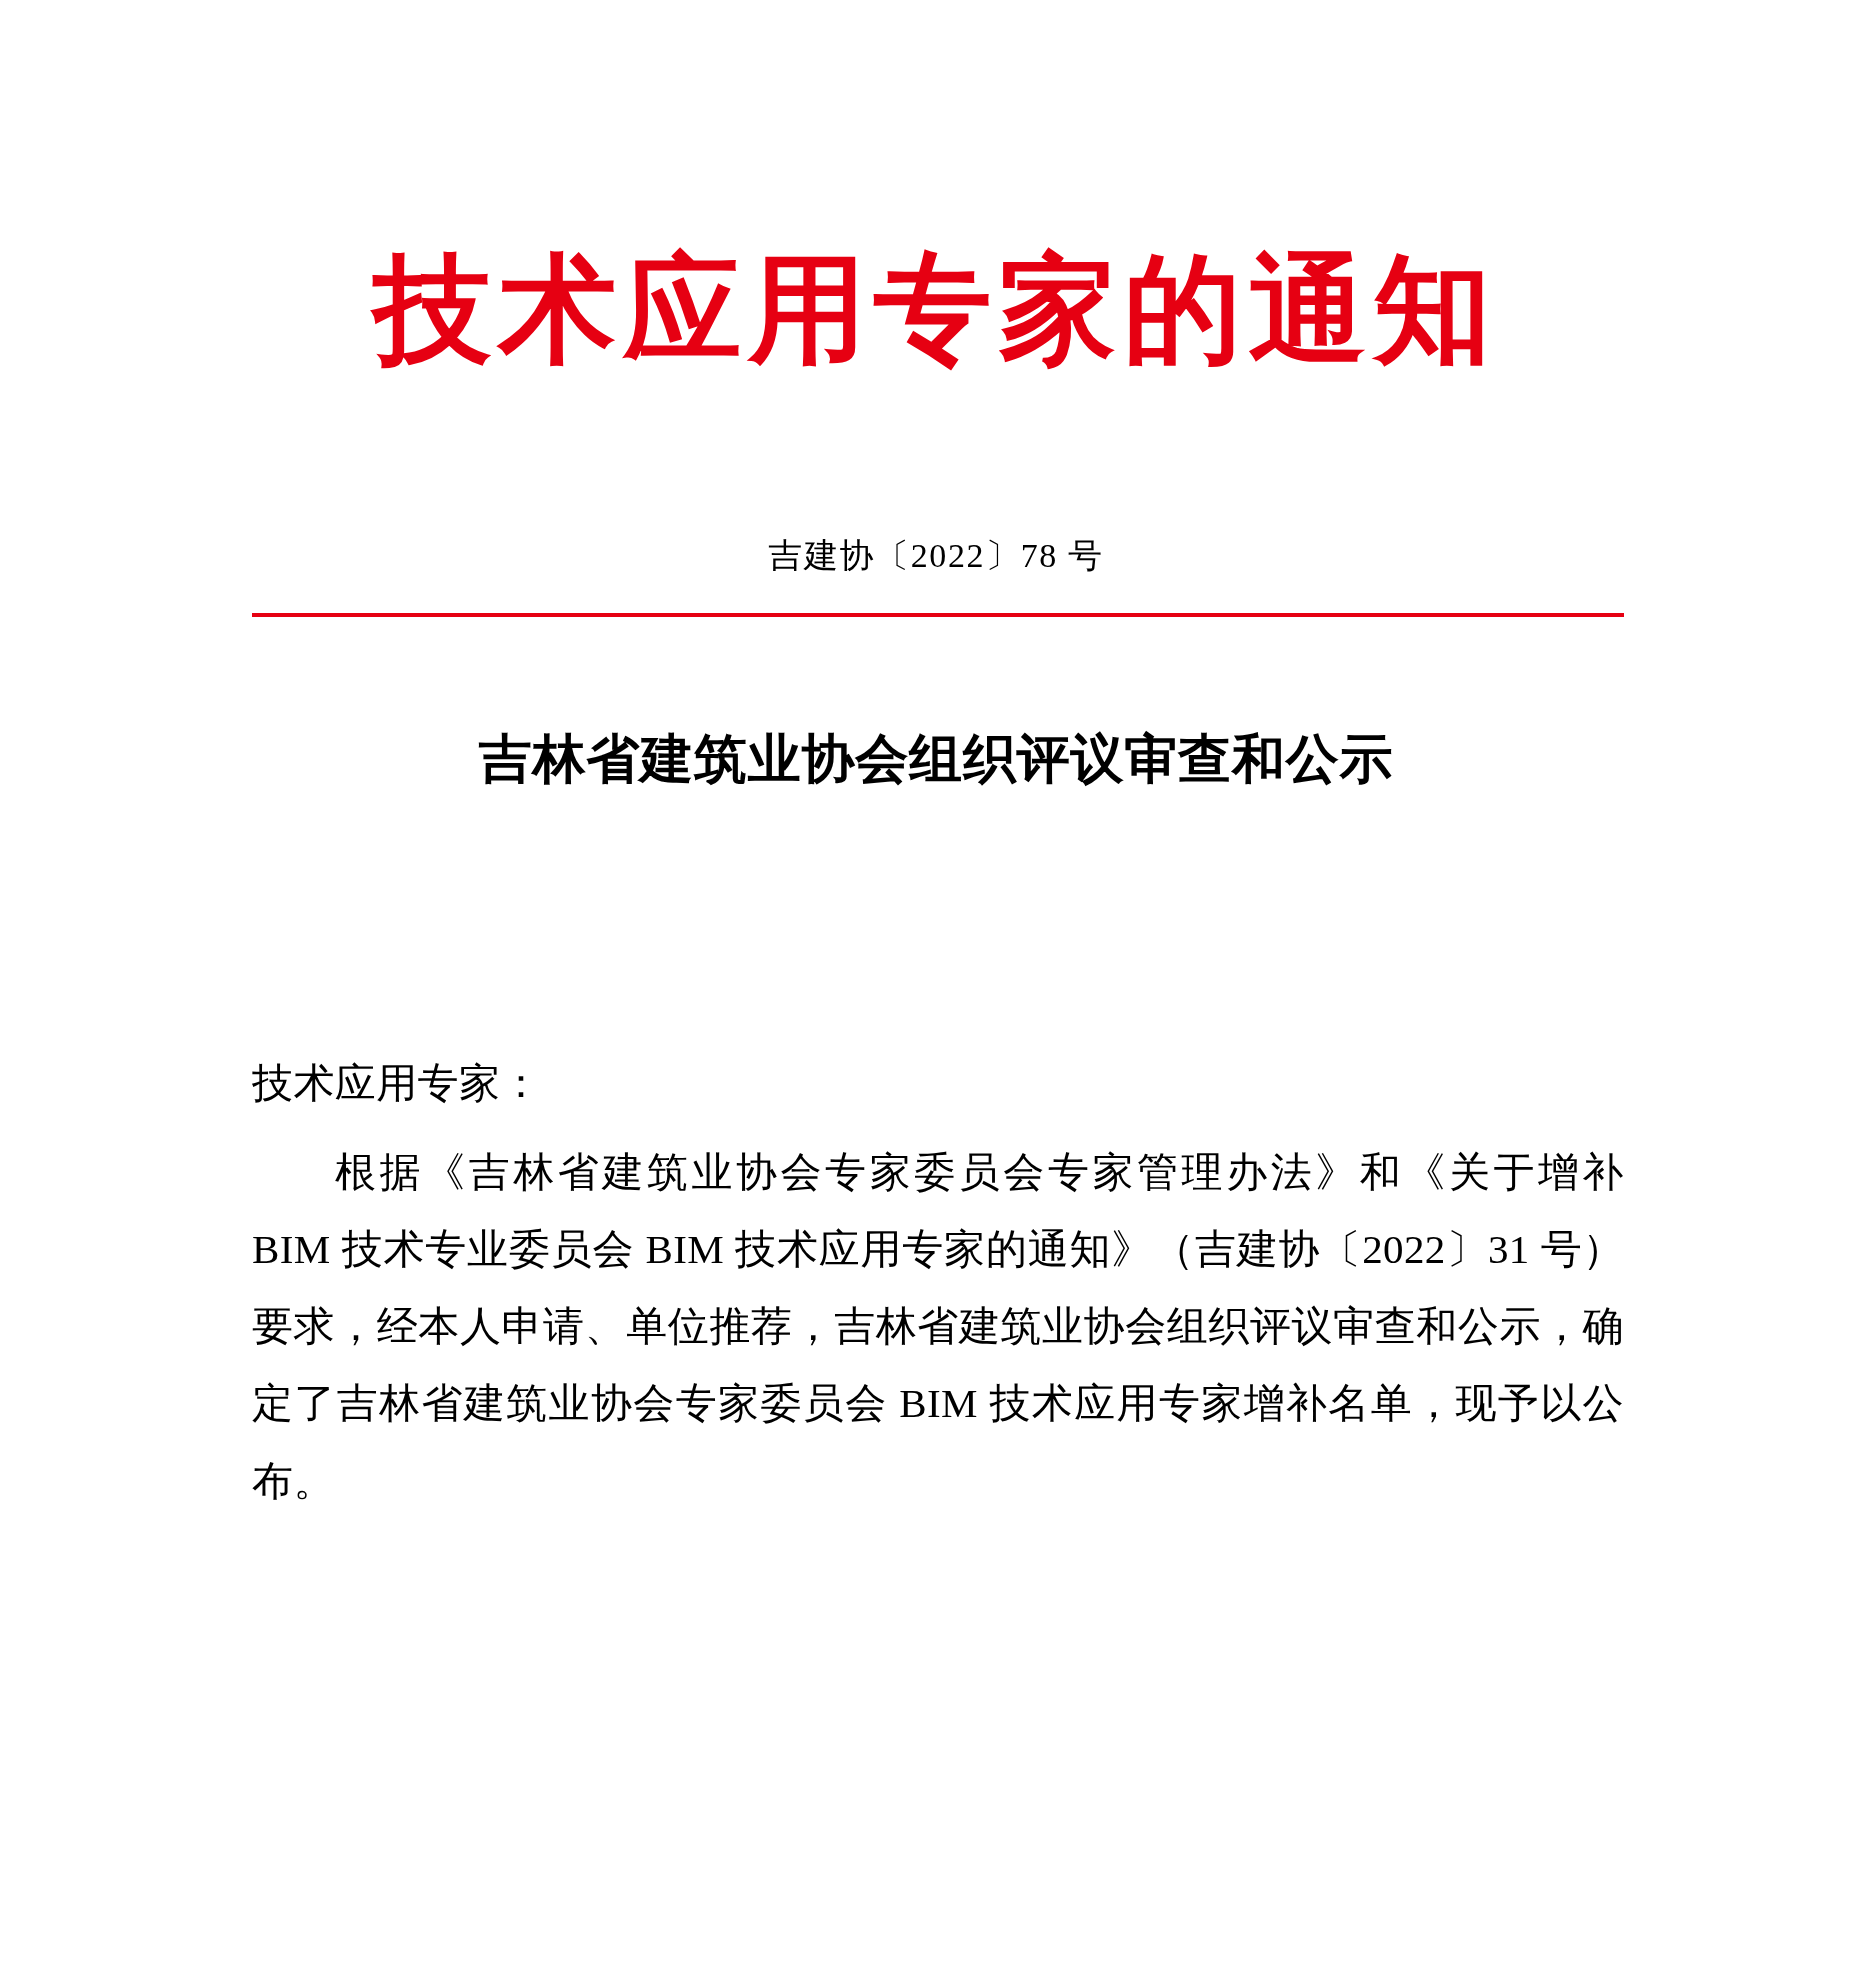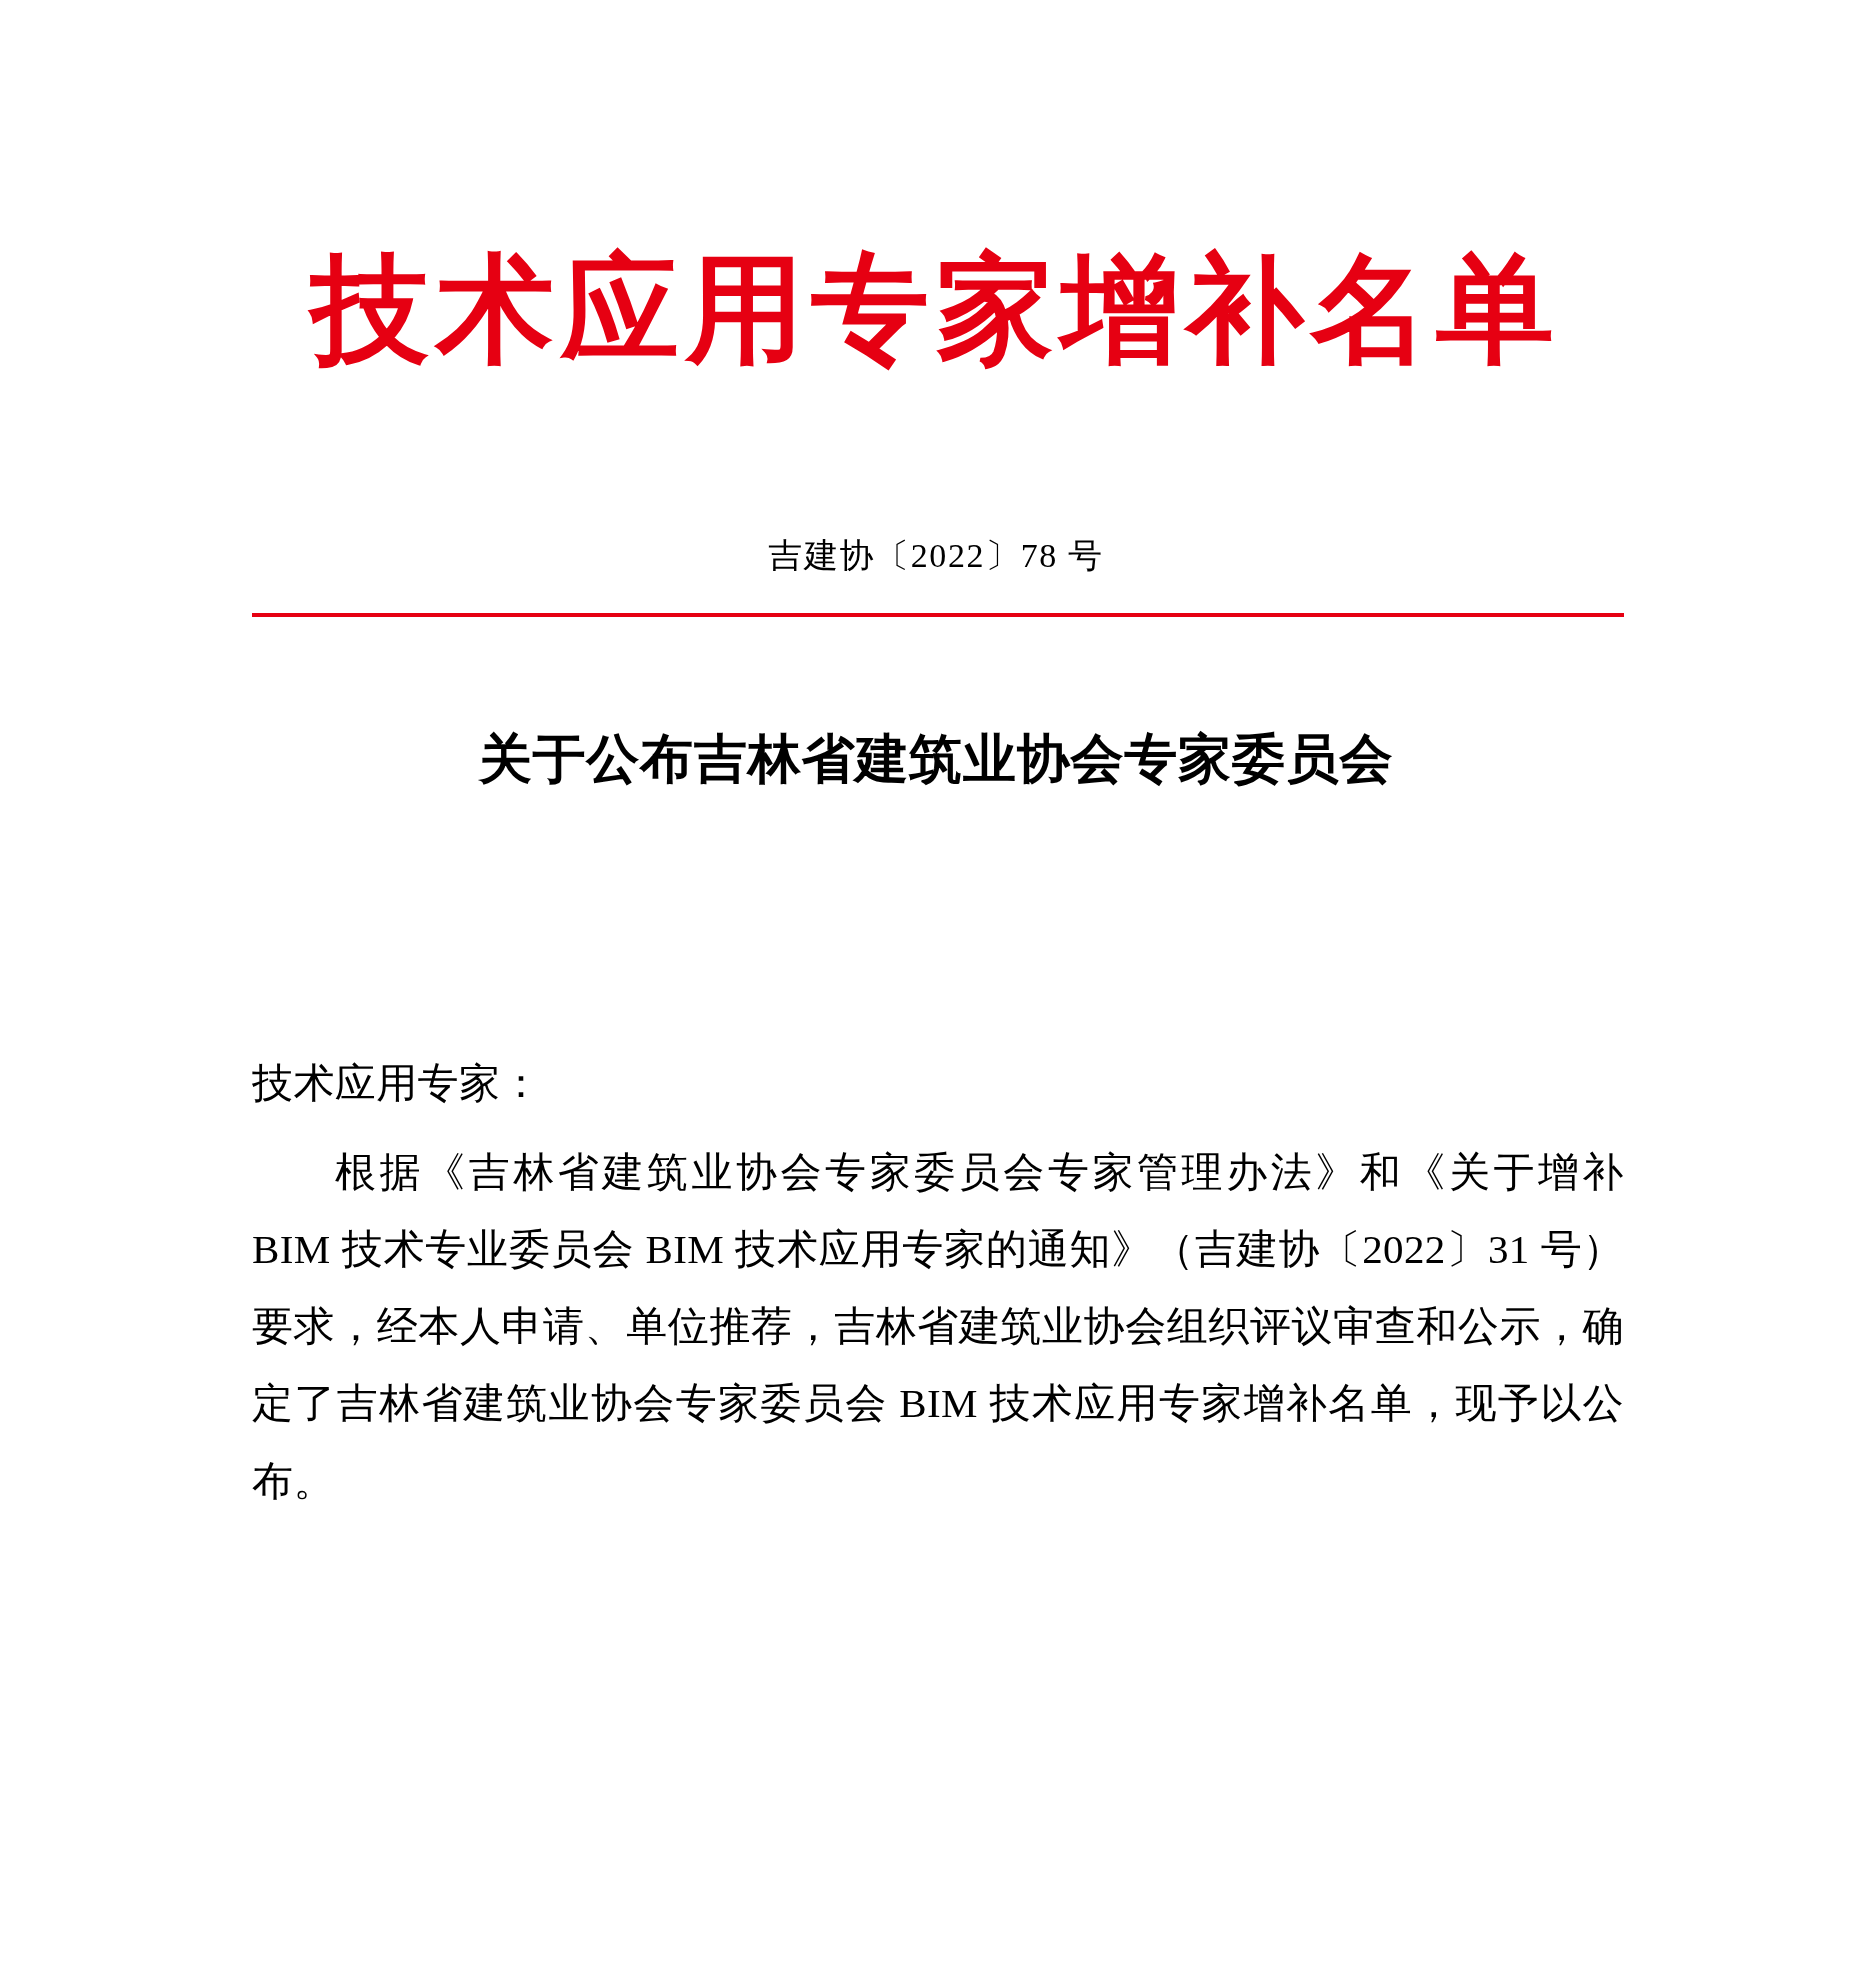--- a/index.html
+++ b/index.html
@@ -106,28 +106,28 @@
     letter-spacing: 0.4px;
   }
   .attachment .att-line1 { display: block; text-indent: 83px; }
   .attachment .att-line2 { display: block; text-indent: 163px; }
 </style>
 </head>
 <body>
 
 <div class="page">
 
-  <div class="masthead">技术应用专家增补名单</div>
+  <div class="masthead">技术应用专家的通知</div>
 
   <div class="doc-number">吉建协〔2022〕78 号</div>
 
   <div class="red-rule"></div>
 
   <div class="doc-title">
-    <span class="line">关于公布吉林省建筑业协会专家委员会</span>
+    <span class="line">吉林省建筑业协会组织评议审查和公示</span>
   </div>
 
   <div class="body-block">
     <div class="salutation">技术应用专家：</div>
     <p class="para">根据《吉林省建筑业协会专家委员会专家管理办法》和《关于增补 BIM 技术专业委员会 BIM 技术应用专家的通知》（吉建协〔2022〕31 号）要求，经本人申请、单位推荐，吉林省建筑业协会组织评议审查和公示，确定了吉林省建筑业协会专家委员会 BIM 技术应用专家增补名单，现予以公布。</p>
   </div>
 
   <div class="attachment">
   </div>
 

